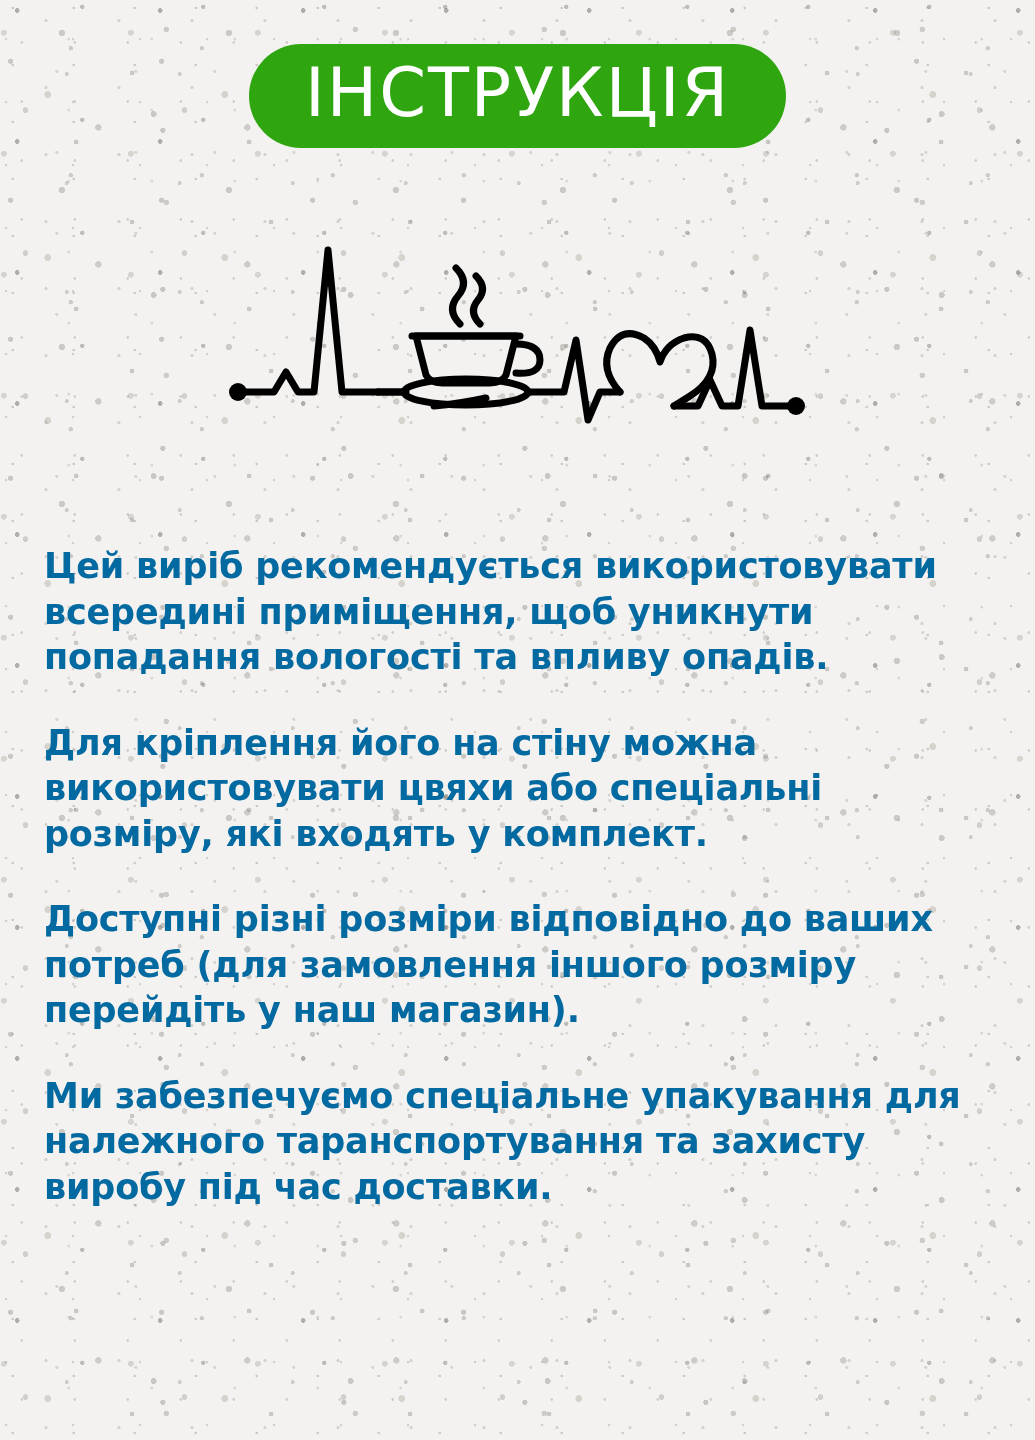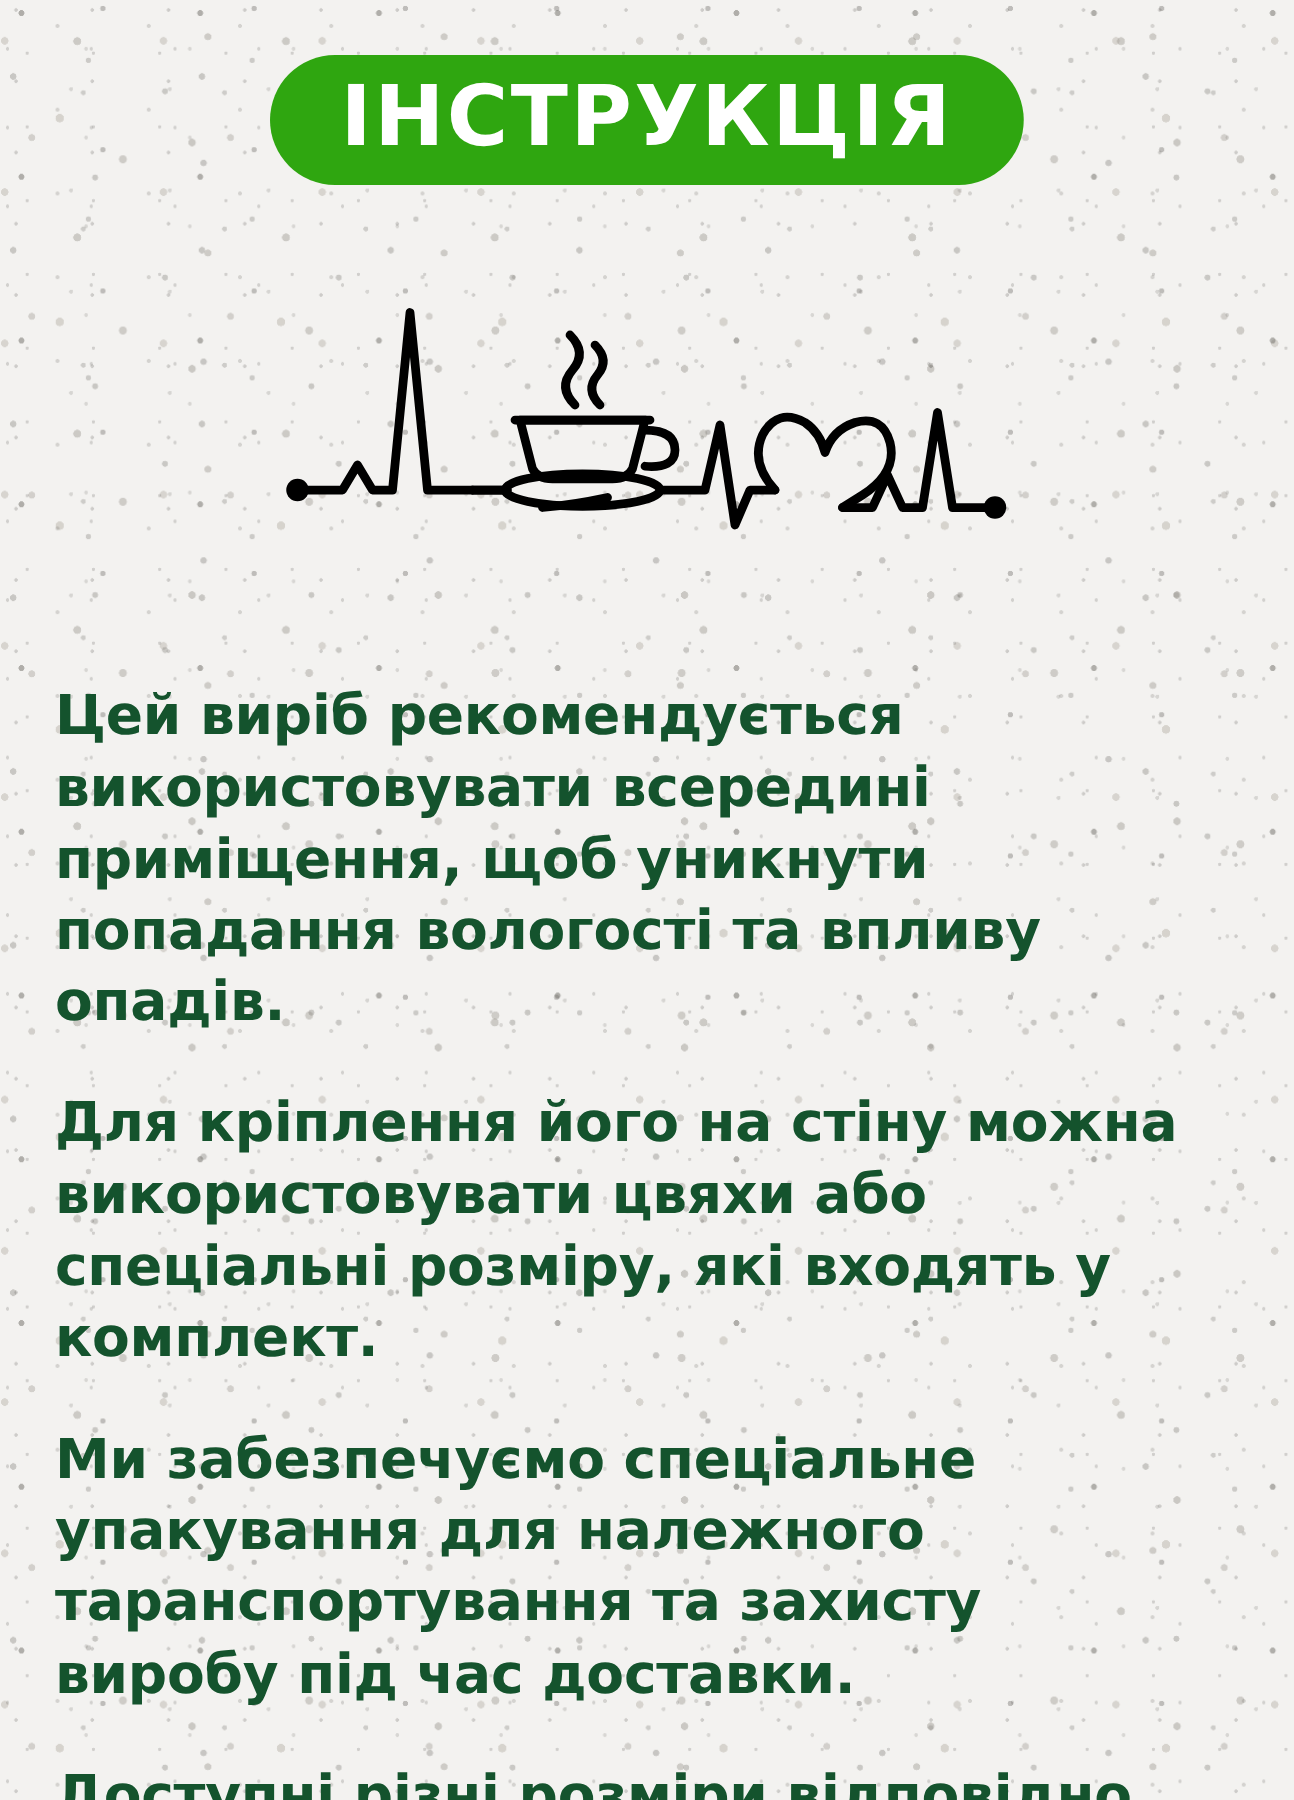--- a/index.html
+++ b/index.html
@@ -76,21 +76,21 @@
     border-radius: 60px;
     padding: 14px 56px 20px;
     min-width: 520px;
     text-align: center;
     box-sizing: border-box;
   }
   .title-pill .title-text {
     display: block;
     color: #ffffff;
     font-family: "DejaVu Sans", sans-serif;
-    font-weight: bold;
+    font-weight: normal;
     font-size: 67px;
     letter-spacing: 2px;
     line-height: 1.05;
     white-space: nowrap;
   }
 
   
   .art-wrap {
     display: flex;
     justify-content: center;
@@ -102,22 +102,22 @@
   }
 
   
   .body-text {
     margin: 64px 0 0 0;
     padding: 0 58px 0 44px;
   }
   .para {
     font-family: "DejaVu Sans", sans-serif;
     font-weight: bold;
-    color: #14532d;
-    font-size: 44px;
+    color: #0369a1;
+    font-size: 35px;
     line-height: 1.30;
     margin: 0 0 40px 0;
     letter-spacing: -0.2px;
   }
   .para:last-child { margin-bottom: 0; }
 </style>
 </head>
 <body>
 
 <div class="page"></div>
@@ -160,17 +160,17 @@
         <path d="M446 186 L470 186 L482 160 L494 186 L510 186 L522 110 L534 186 L566 186"></path>
       </g>
       <circle cx="10" cy="172" r="9" fill="#000000"></circle>
       <circle cx="568" cy="186" r="9" fill="#000000"></circle>
     </svg>
   </div>
 
   <div class="body-text">
     <p class="para">Цей виріб рекомендується використовувати всередині приміщення, щоб уникнути попадання вологості та впливу опадів.</p>
     <p class="para">Для кріплення його на стіну можна використовувати цвяхи або спеціальні розміру, які входять у комплект.</p>
+    <p class="para">Доступні різні розміри відповідно до ваших потреб (для замовлення іншого розміру перейдіть у наш магазин).</p>
     <p class="para">Ми забезпечуємо спеціальне упакування для належного таранспортування та захисту виробу під час доставки.</p>
-    <p class="para">Доступні різні розміри відповідно до ваших потреб (для замовлення іншого розміру перейдіть у наш магазин).</p>
   </div>
 
 </div>
 
 </body></html>

